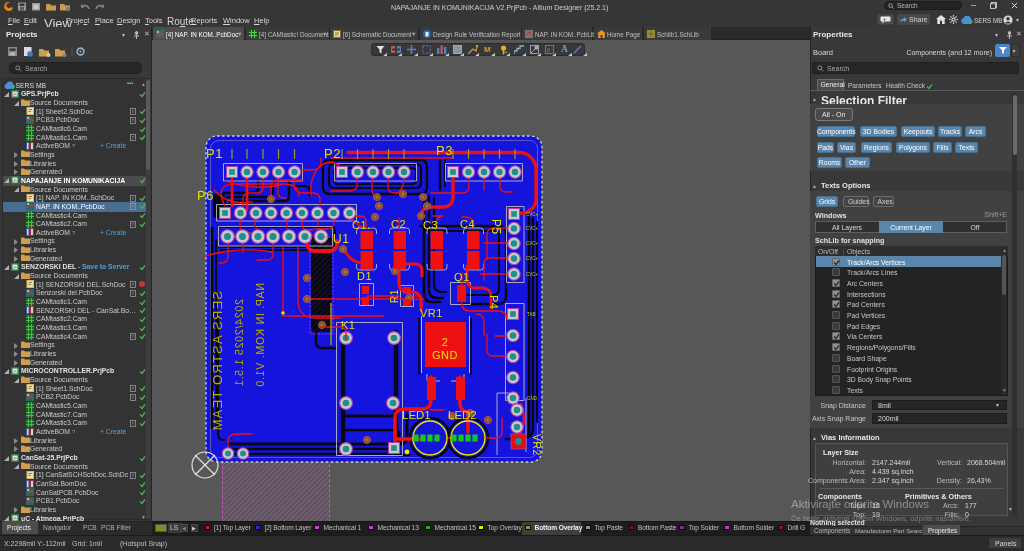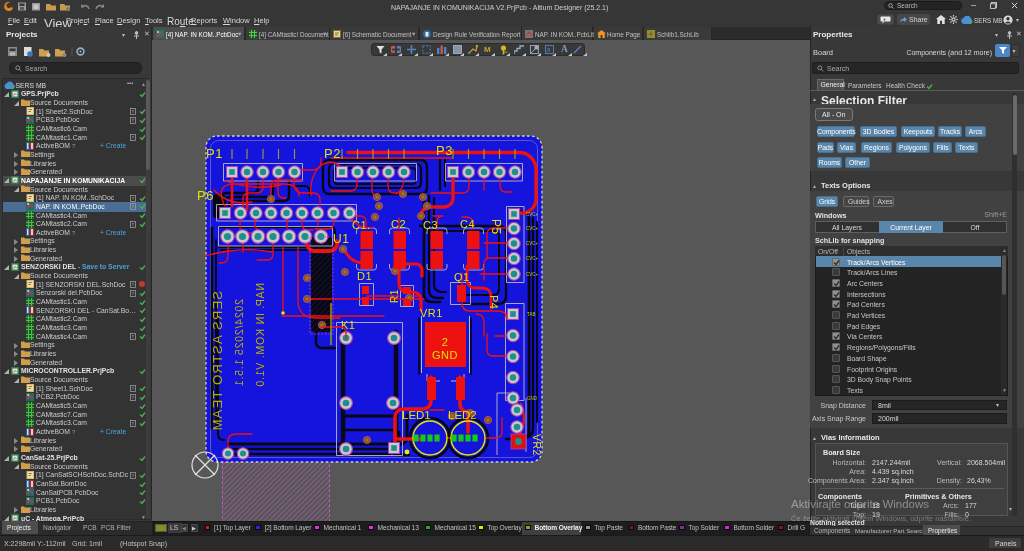--- a/index.html
+++ b/index.html
@@ -1246,21 +1246,21 @@
 <div class="tx" style="right:158px;top:401.5px;font-size:7px;color:#c8c8c8;font-weight:normal;">Snap Distance</div>
 <div class="abs" style="left:872px;top:399.5px;width:135px;height:10.5px;background:#262626;border:1px solid #1c1c1c;"></div>
 <div class="tx" style="left:878px;top:401.5px;font-size:7px;color:#d8d8d8;font-weight:normal;">8mil</div>
 <div class="tx" style="left:996px;top:401px;font-size:6px;color:#bbb;">▾</div>
 <div class="tx" style="right:158px;top:415px;font-size:7px;color:#c8c8c8;font-weight:normal;">Axis Snap Range</div>
 <div class="abs" style="left:872px;top:413px;width:135px;height:10.5px;background:#262626;border:1px solid #1c1c1c;"></div>
 <div class="tx" style="left:878px;top:415px;font-size:7px;color:#d8d8d8;font-weight:normal;">200mil</div>
 <div class="tx" style="left:813px;top:434px;font-size:6px;color:#aaa;">▴</div>
 <div class="tx" style="left:821px;top:432.5px;font-size:7.5px;color:#e8e8e8;font-weight:bold;">Vias Information</div>
 <div class="abs" style="left:815px;top:443px;width:193px;height:73px;background:#3f3f3f;border:1px solid #555;overflow:hidden;"></div>
-<div class="tx" style="left:823px;top:448px;font-size:7.2px;color:#e8e8e8;font-weight:bold;">Board Size</div>
+<div class="tx" style="left:823px;top:448px;font-size:7.2px;color:#e8e8e8;font-weight:bold;">Layer Size</div>
 <div class="tx" style="right:158px;top:459px;font-size:7px;color:#bbb;font-weight:normal;">Horizontal:</div>
 <div class="tx" style="left:872px;top:459px;font-size:7px;color:#d8d8d8;font-weight:normal;">2147.244mil</div>
 <div class="tx" style="right:62px;top:459px;font-size:7px;color:#bbb;font-weight:normal;">Vertical:</div>
 <div class="tx" style="left:967px;top:459px;font-size:7px;color:#d8d8d8;font-weight:normal;">2068.504mil</div>
 <div class="tx" style="right:158px;top:468px;font-size:7px;color:#bbb;font-weight:normal;">Area:</div>
 <div class="tx" style="left:872px;top:468px;font-size:7px;color:#d8d8d8;font-weight:normal;">4.439 sq.inch</div>
 <div class="tx" style="right:158px;top:477px;font-size:7px;color:#bbb;font-weight:normal;">Components Area:</div>
 <div class="tx" style="left:872px;top:477px;font-size:7px;color:#d8d8d8;font-weight:normal;">2.347 sq.inch</div>
 <div class="tx" style="right:62px;top:477px;font-size:7px;color:#bbb;font-weight:normal;">Density:</div>
 <div class="tx" style="left:967px;top:477px;font-size:7px;color:#d8d8d8;font-weight:normal;">26,43%</div>

